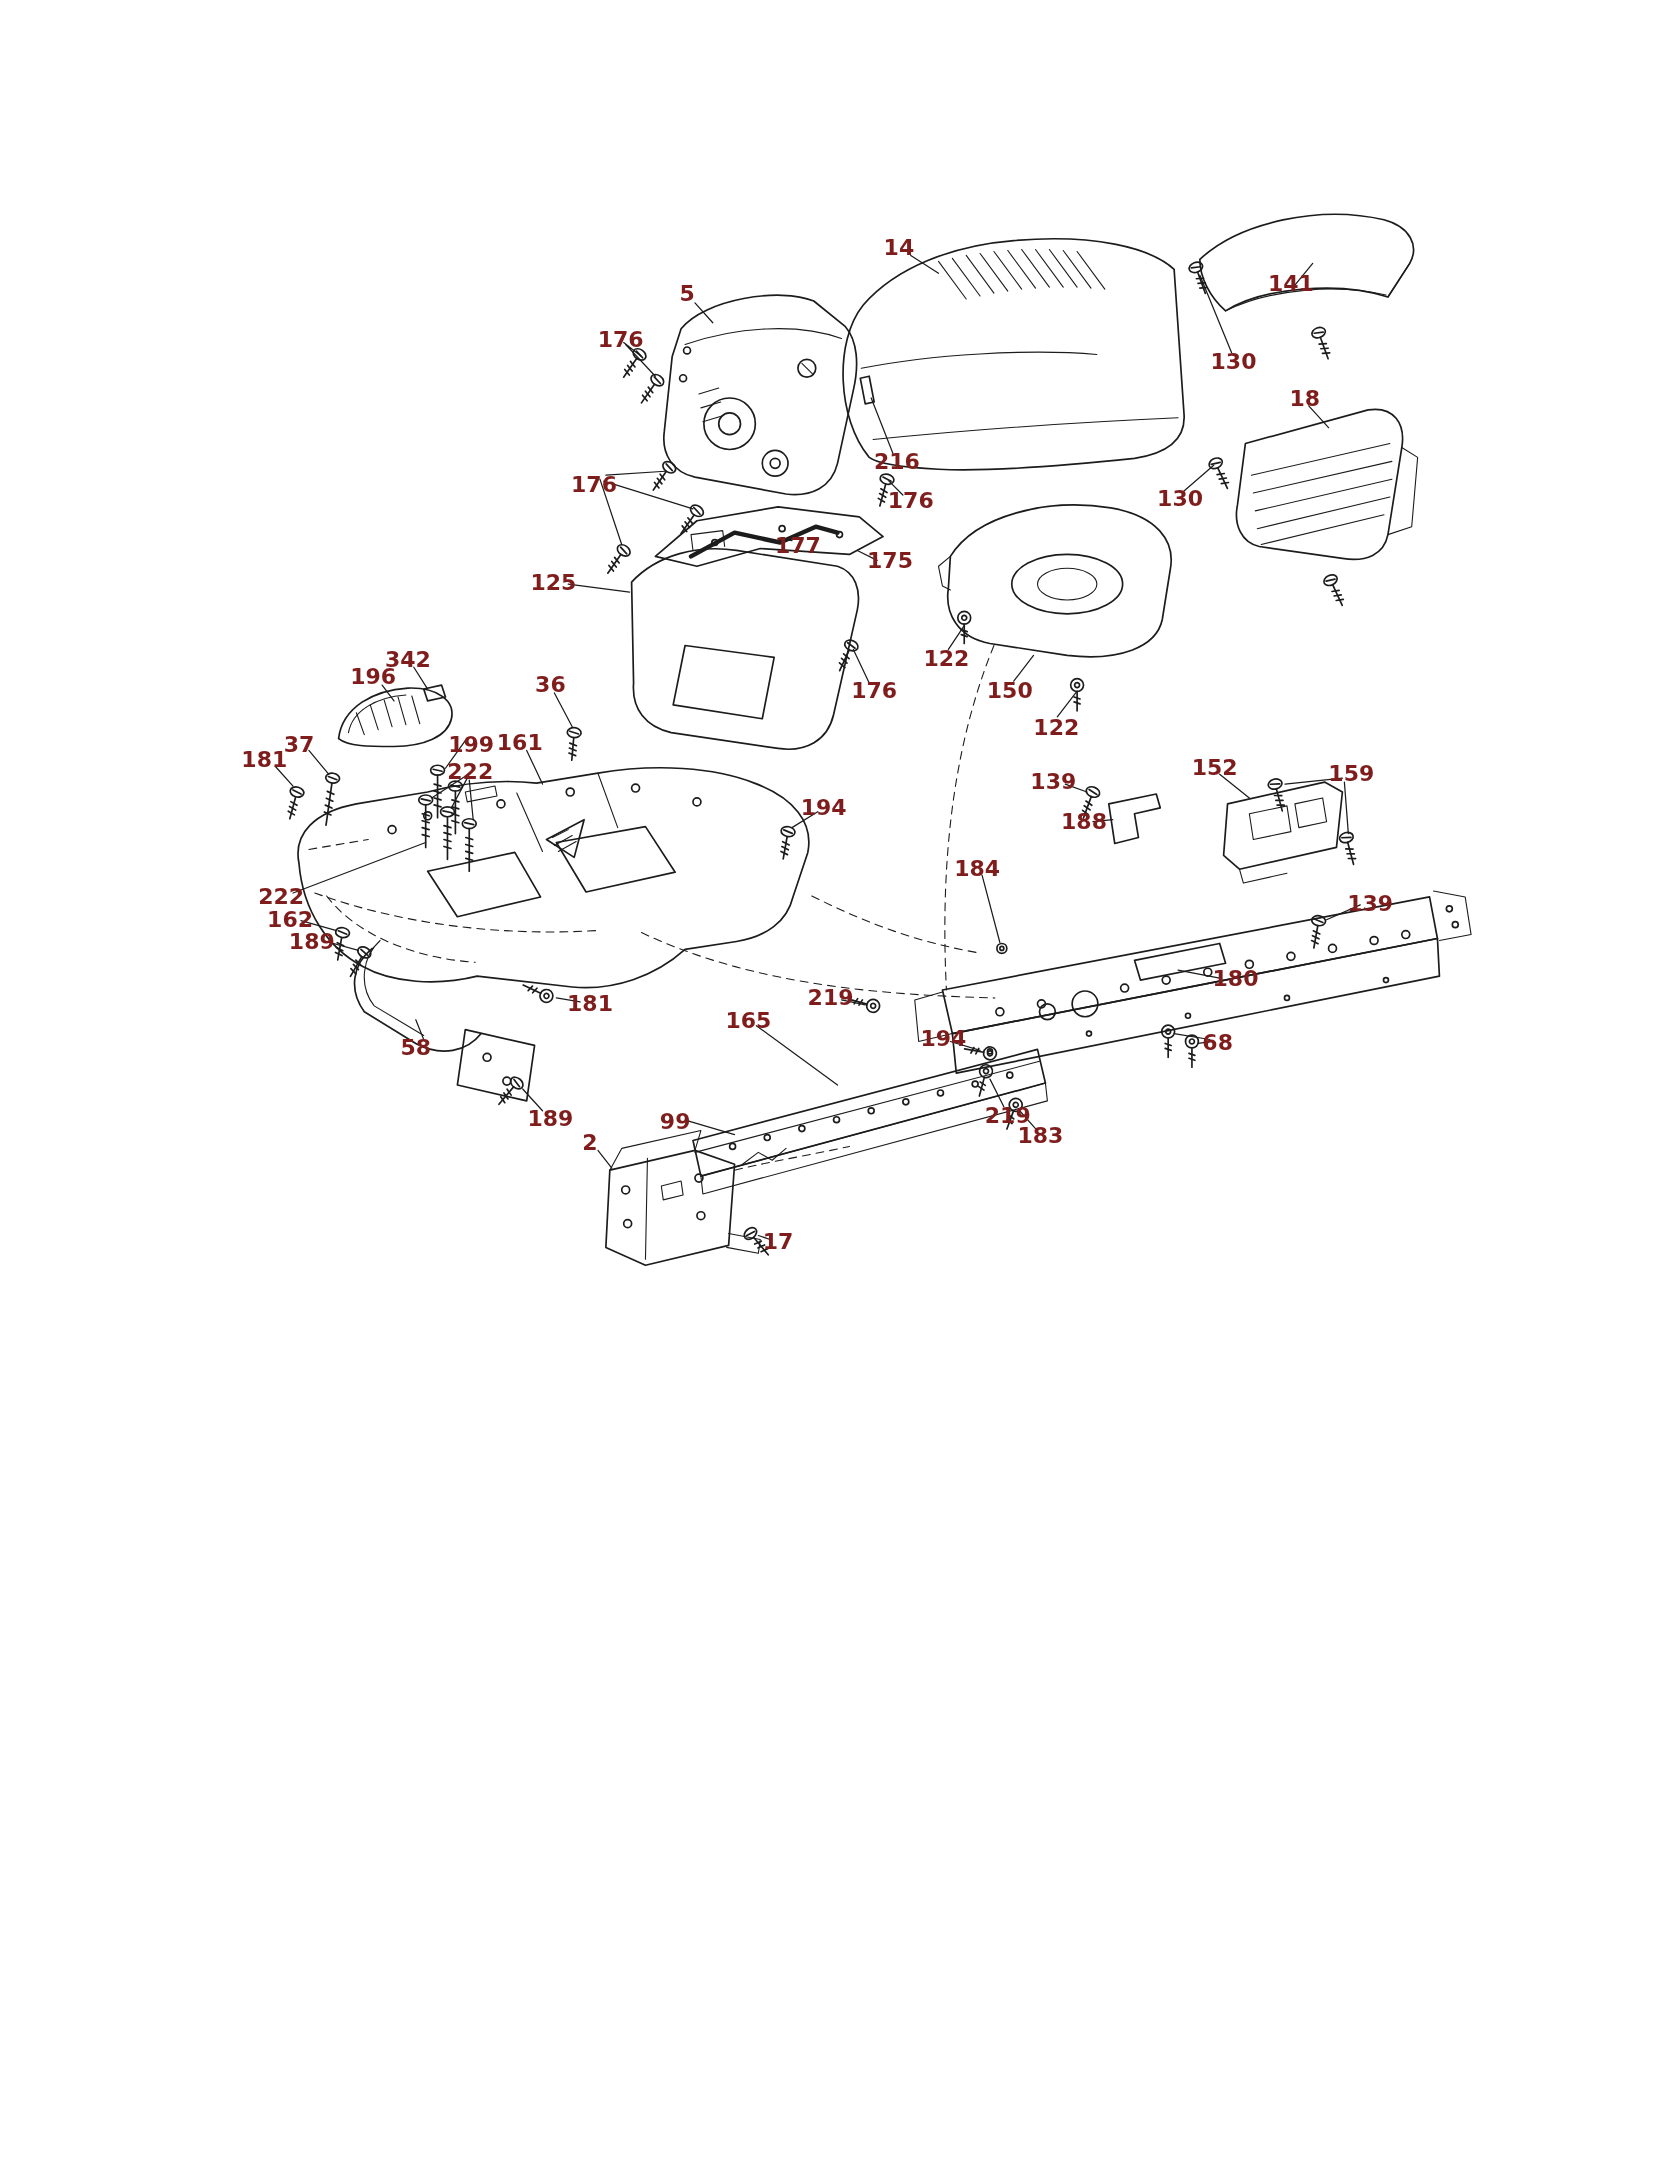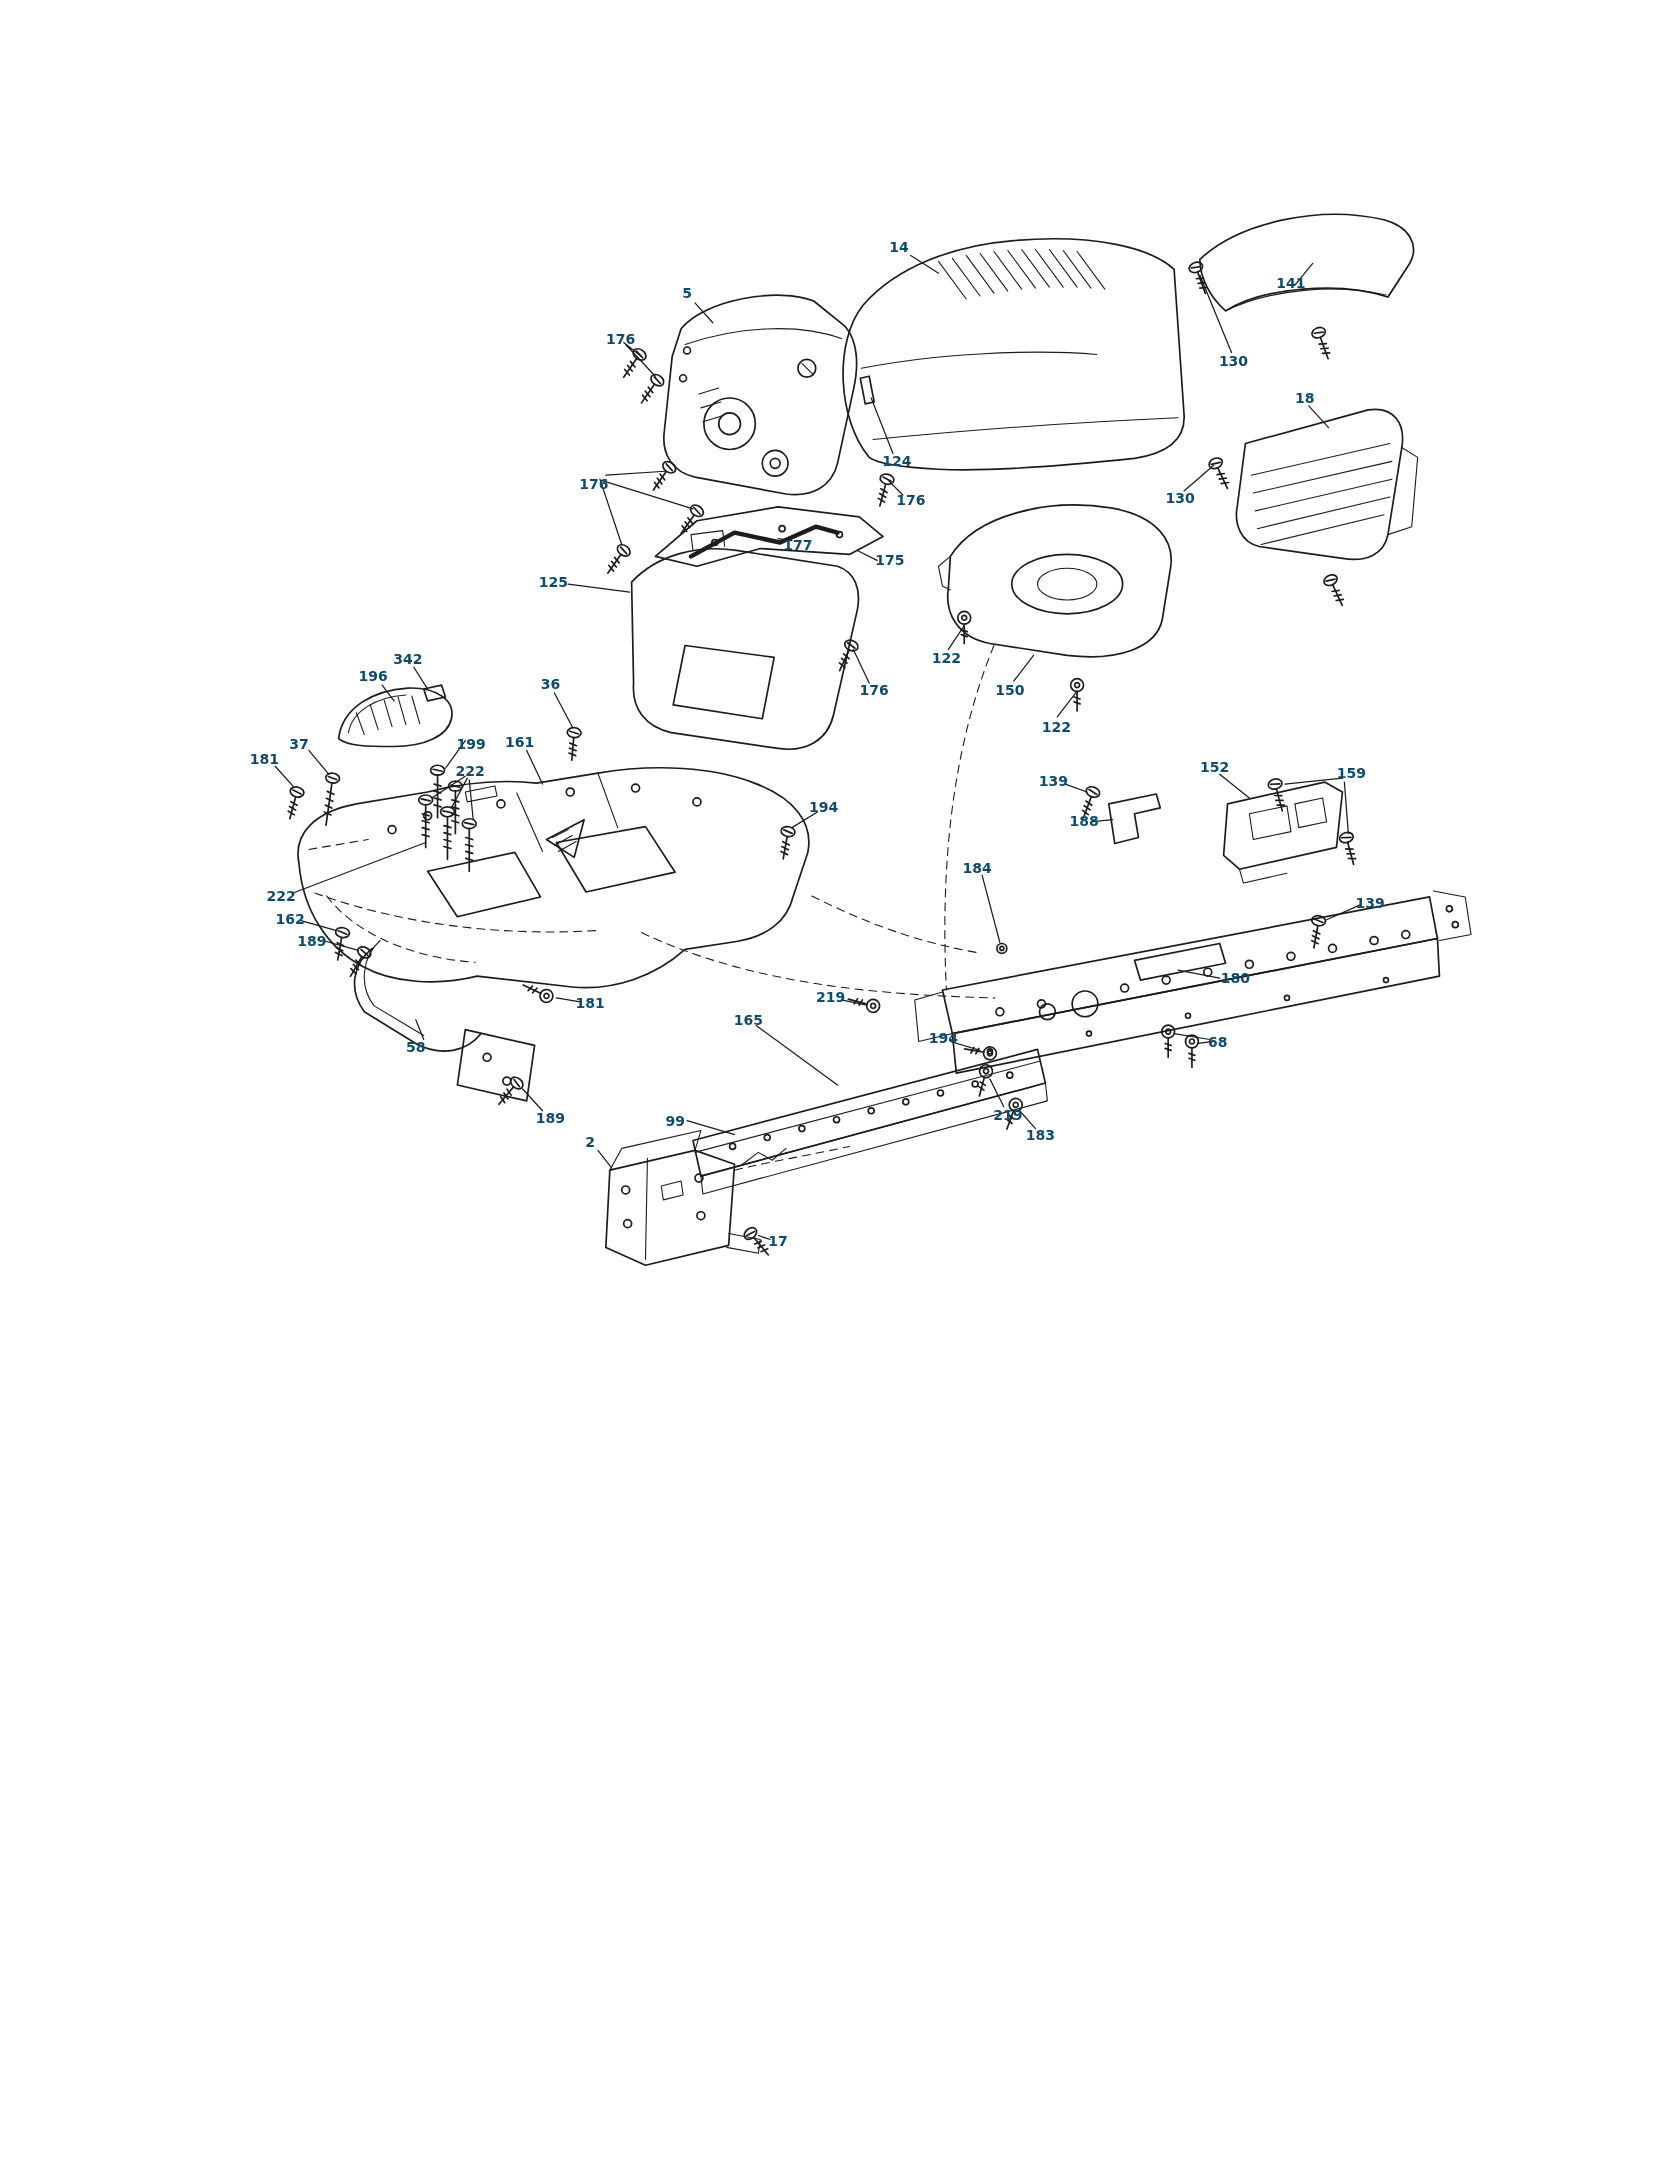--- a/index.html
+++ b/index.html
@@ -15,21 +15,21 @@
     stroke:#1c1c1c;fill:none;stroke-width:1.7;stroke-linecap:round;stroke-linejoin:round;
   }
   .diagram-svg .thin{stroke-width:1.1;}
   .diagram-svg .dash{stroke-dasharray:8 6;stroke-width:1.1;}
   .diagram-svg .leaders path{stroke-width:1.25;}
   .diagram-svg .rod{stroke-width:4.5;}
   .label-layer{position:absolute;left:0;top:0;width:100%;height:100%;pointer-events:none;}
   .part-label{
     position:absolute;
     transform:translate(-50%,-50%);
-    font-weight:700;font-size:14px;color:#0c4a6e;
+    font-weight:700;font-size:22px;color:#7f1d1d;
     white-space:nowrap;
   }
 </style>
 </head>
 <body>
 
 <div class="page">
 
   <svg class="diagram-svg" viewBox="0 0 1696 2200" xmlns="http://www.w3.org/2000/svg">
     <defs>
@@ -318,21 +318,21 @@
     </g>
   </svg>
 
   <div class="label-layer">
       <div class="part-label" style="left: 36.9693%; top: 15.5455%;">176</div>
       <div class="part-label" style="left: 40.9198%; top: 13.4545%;">5</div>
       <div class="part-label" style="left: 53.5377%; top: 11.3636%;">14</div>
       <div class="part-label" style="left: 76.8868%; top: 13%;">141</div>
       <div class="part-label" style="left: 73.467%; top: 16.5909%;">130</div>
       <div class="part-label" style="left: 77.7123%; top: 18.2727%;">18</div>
-      <div class="part-label" style="left: 53.4198%; top: 21.1818%;">124</div>
+      <div class="part-label" style="left: 53.4198%; top: 21.1818%;">216</div>
       <div class="part-label" style="left: 54.2453%; top: 22.9545%;">176</div>
       <div class="part-label" style="left: 35.3774%; top: 22.2273%;">176</div>
       <div class="part-label" style="left: 47.5236%; top: 25.0455%;">177</div>
       <div class="part-label" style="left: 53.0071%; top: 25.7273%;">175</div>
       <div class="part-label" style="left: 32.9599%; top: 26.7273%;">125</div>
       <div class="part-label" style="left: 70.283%; top: 22.8636%;">130</div>
       <div class="part-label" style="left: 56.3679%; top: 30.2273%;">122</div>
       <div class="part-label" style="left: 60.1415%; top: 31.6818%;">150</div>
       <div class="part-label" style="left: 62.9127%; top: 33.3636%;">122</div>
       <div class="part-label" style="left: 52.0637%; top: 31.6818%;">176</div>

